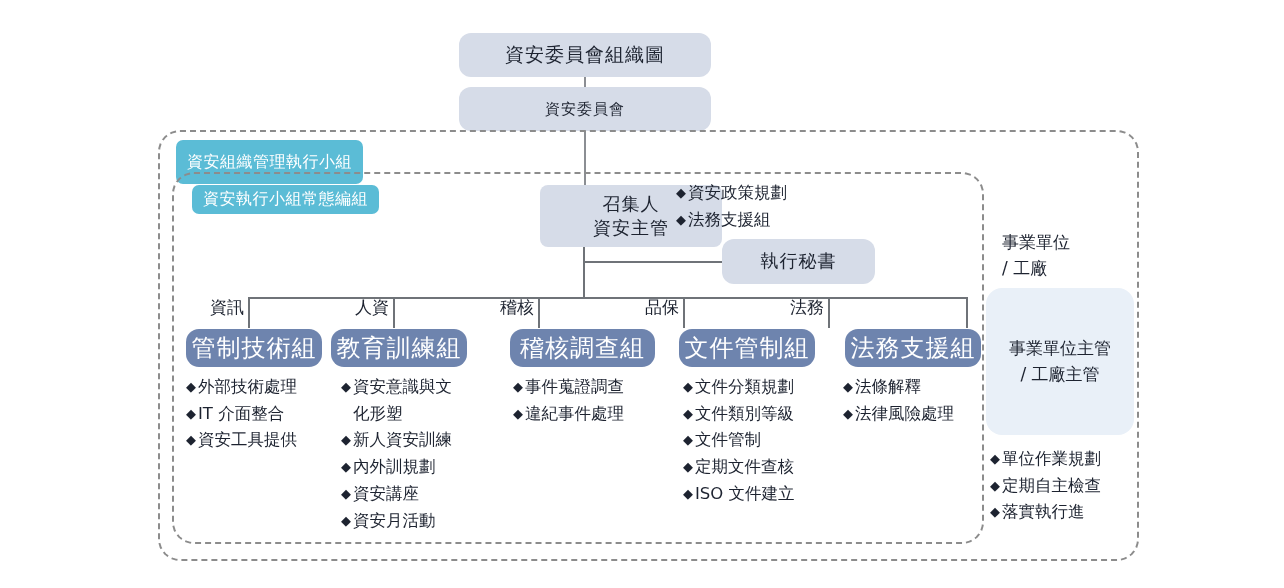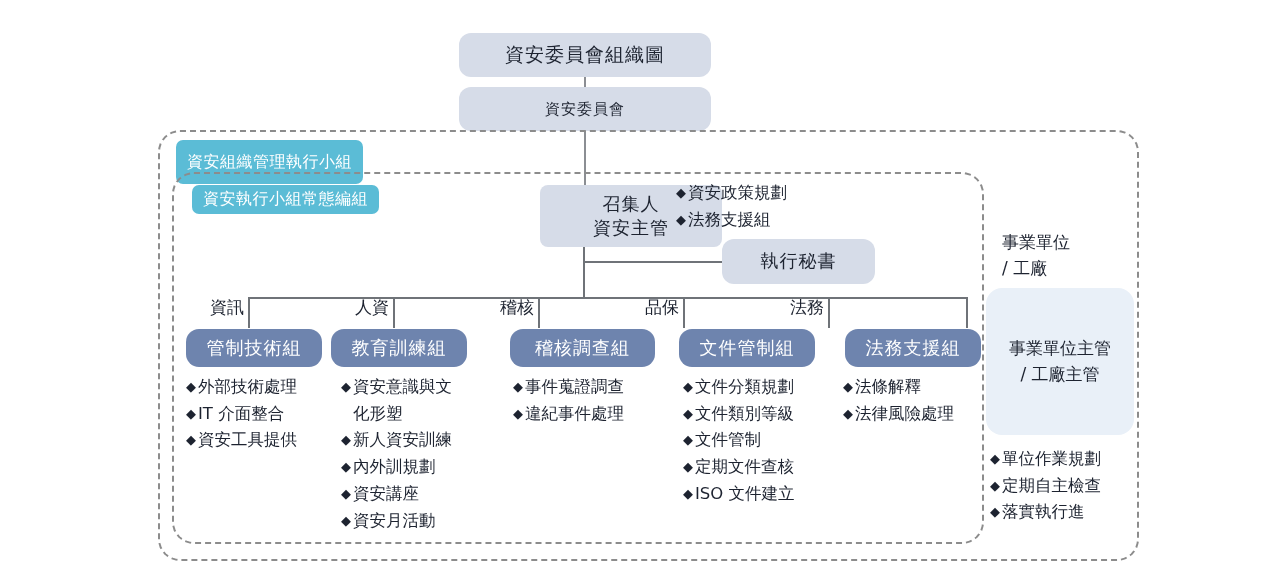--- a/index.html
+++ b/index.html
@@ -52,21 +52,21 @@
   .vline.dark{background:#6f7378;}
   .hline.dark{background:#6f7378;}
 
   
   .grpbox{
     position:absolute;
     background:#6e84ae;
     color:#ffffff;
     border-radius:13px;
     display:flex;align-items:center;justify-content:center;
-    font-size:18px;
+    font-size:24px;
     letter-spacing:1px;
     white-space:nowrap;
   }
 
   
   .deptlabel{
     position:absolute;
     font-size:17px;
     color:#1d2330;
     white-space:nowrap;

